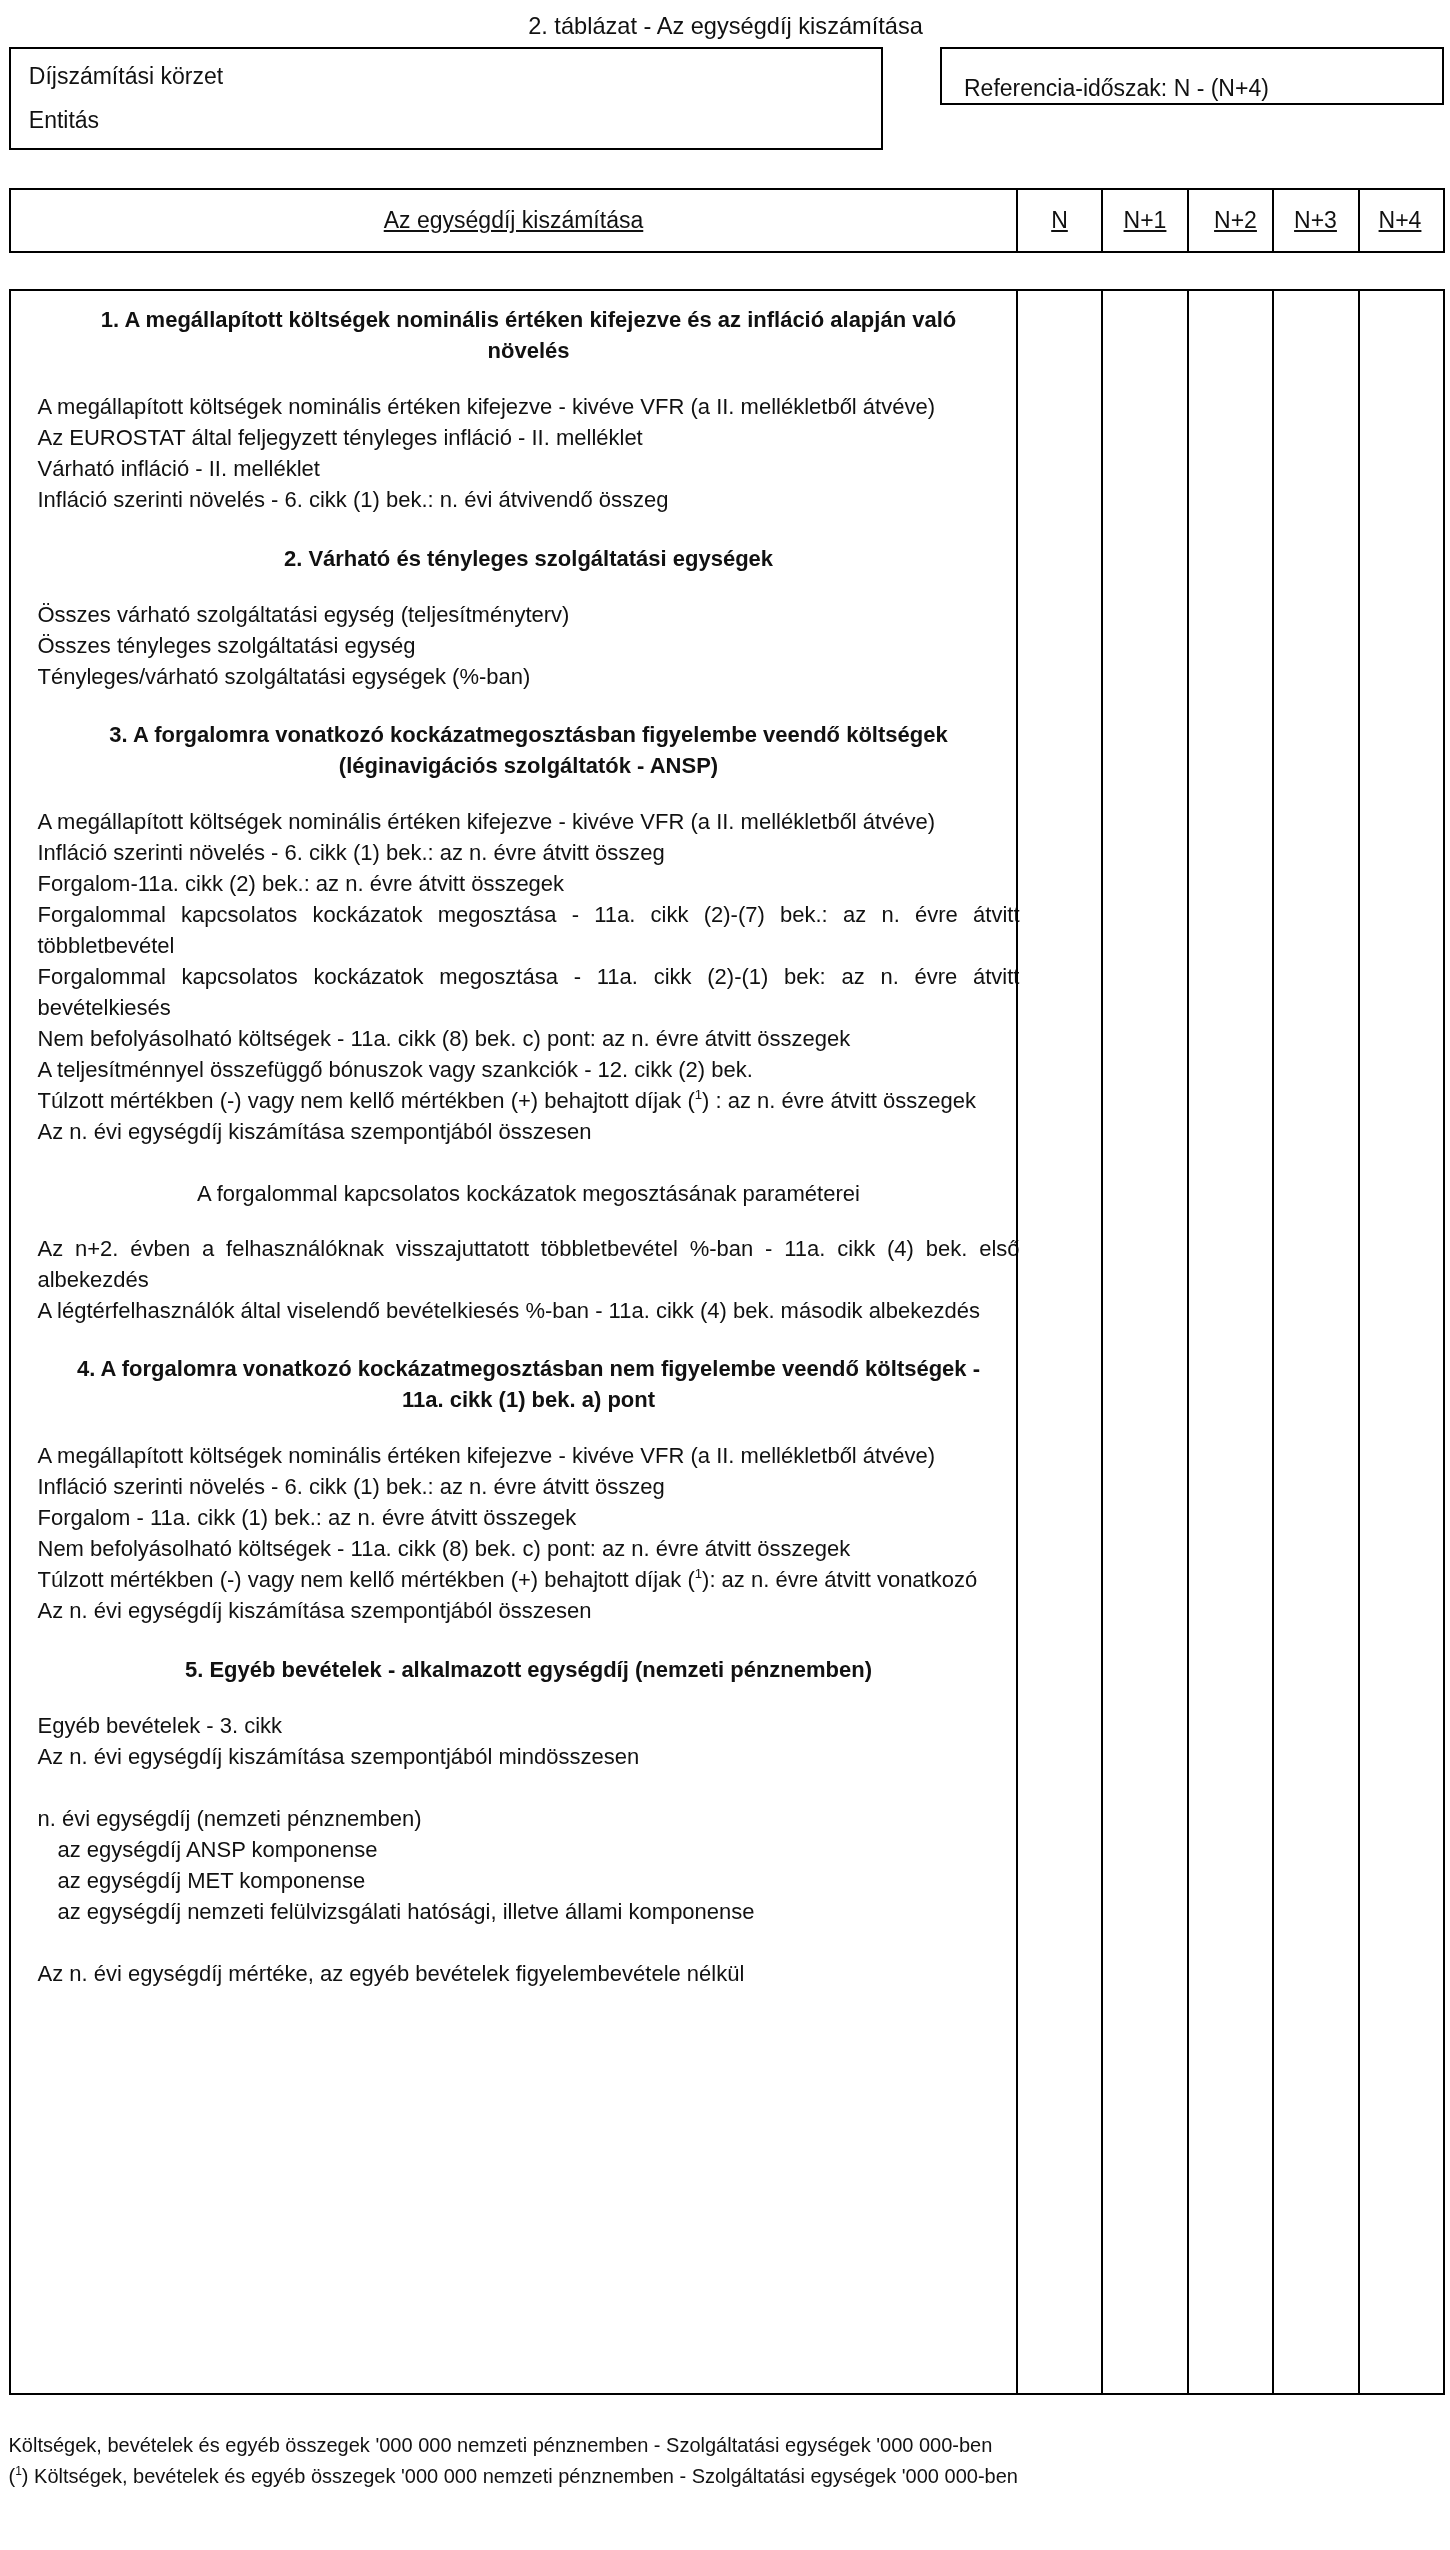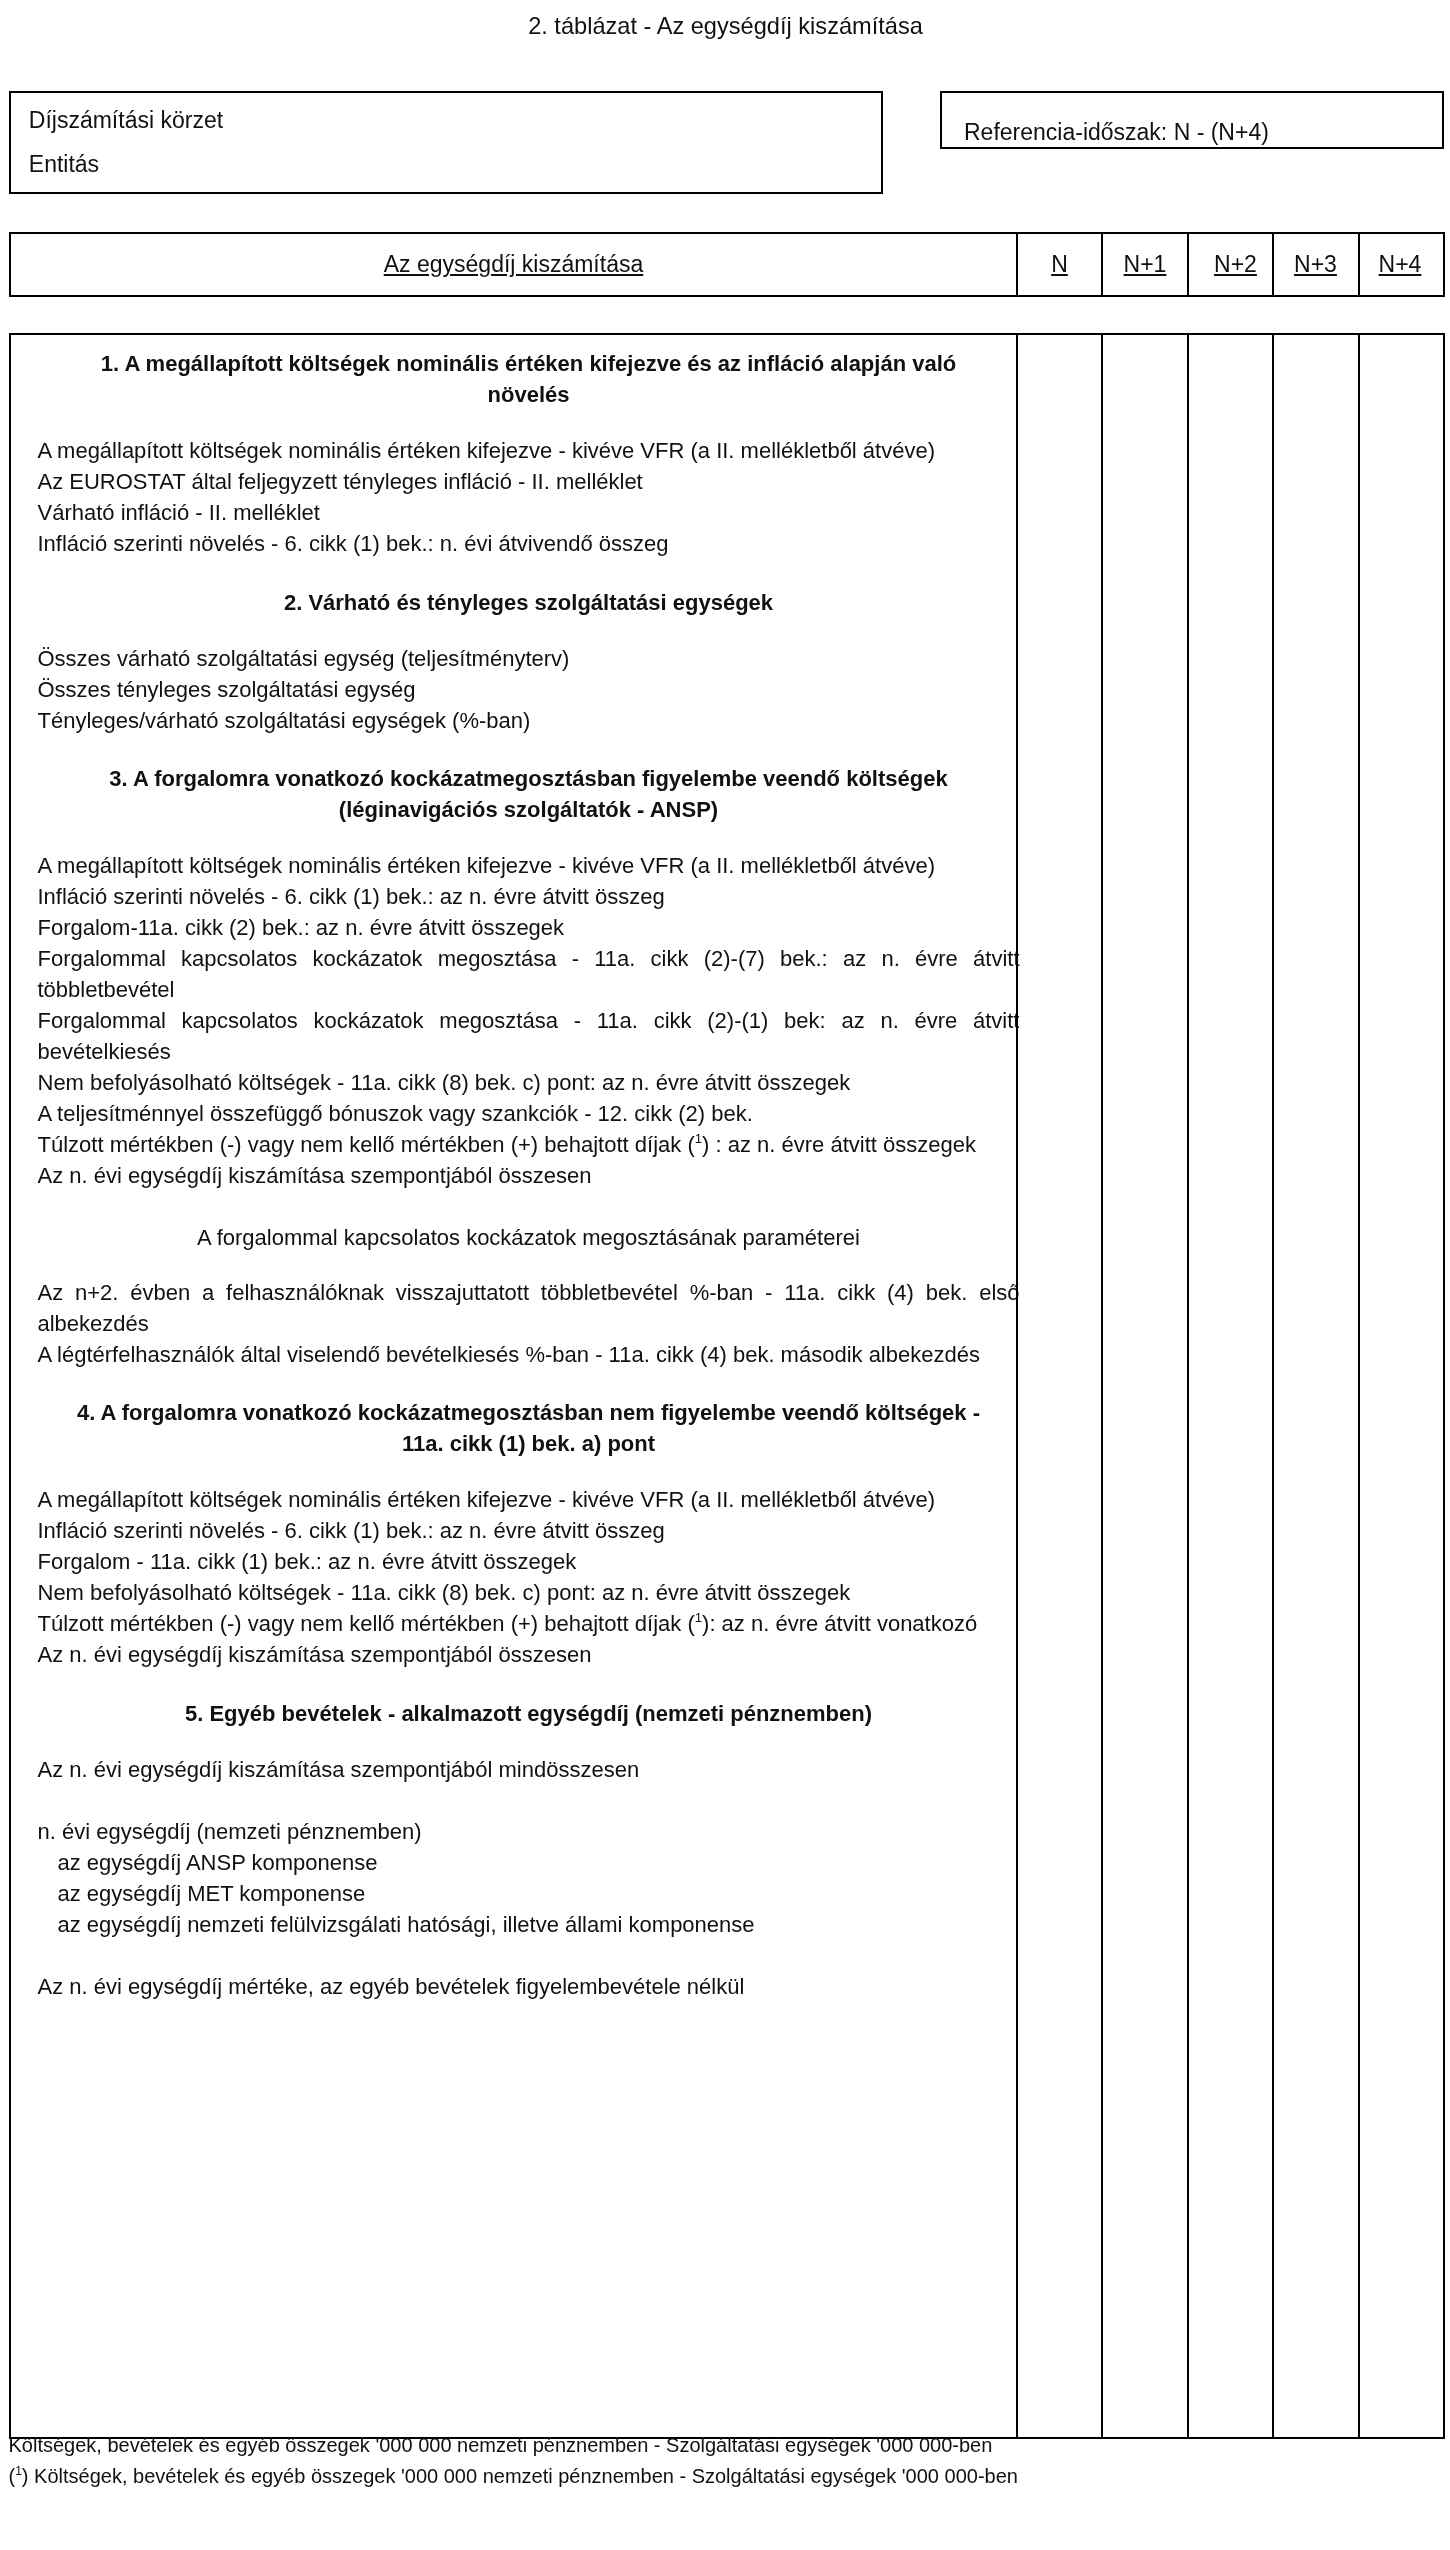--- a/index.html
+++ b/index.html
@@ -6,21 +6,21 @@
   body {
     width: 1451px; height: 2550px; position: relative; overflow: hidden;
     font-family: "Liberation Sans", "DejaVu Sans", sans-serif;
     color: #111111;
   }
   .abs { position: absolute; }
   .doc-title {
     left: 0; width: 1451px; top: 11.8px; text-align: center;
     font-size: 23.6px; line-height: 29px;
   }
-  .box { border: 2.6px solid #000; box-sizing: border-box; margin-top: 44px; }
+  .box { border: 2.6px solid #000; box-sizing: border-box; }
   .district-box { left: 8.5px; top: 47px; width: 874px; height: 103px; }
   .district-box .lbl { position: absolute; left: 18.3px; font-size: 23px; line-height: 29px; }
   .district-box .l1 { top: 13px; }
   .district-box .l2 { top: 57px; }
   .ref-box { left: 940px; top: 47px; width: 504px; height: 58px; }
   .ref-box .lbl { position: absolute; left: 22px; top: 25px; font-size: 23px; line-height: 29px; }
 
   .hdr-table { left: 8.5px; top: 188px; width: 1436px; height: 65px; }
   .col-line { position: absolute; top: 0; bottom: 0; width: 2px; background: #000; }
   .hdr-cell {
@@ -132,20 +132,21 @@
           <div class="item">Infláció szerinti növelés - 6. cikk (1) bek.: az n. évre átvitt összeg</div>
           <div class="item">Forgalom - 11a. cikk (1) bek.: az n. évre átvitt összegek</div>
           <div class="item">Nem befolyásolható költségek - 11a. cikk (8) bek. c) pont: az n. évre átvitt összegek</div>
           <div class="item"><span>Túlzott mértékben (-) vagy nem kellő mértékben (+) behajtott díjak (</span><sup>1</sup><span>): az n. évre átvitt vonatkozó</span></div>
           <div class="item">Az n. évi egységdíj kiszámítása szempontjából összesen</div>
         </div>
       </div>
       <div class="sec">
         <div class="sec-heading">5. Egyéb bevételek - alkalmazott egységdíj (nemzeti pénznemben)</div>
         <div class="g-after-heading">
+          <div class="item">Egyéb bevételek - 3. cikk</div>
           <div class="item">Az n. évi egységdíj kiszámítása szempontjából mindösszesen</div>
         </div>
         <div class="g-between">
           <div class="item">n. évi egységdíj (nemzeti pénznemben)</div>
           <div class="item indent">az egységdíj ANSP komponense</div>
           <div class="item indent">az egységdíj MET komponense</div>
           <div class="item indent">az egységdíj nemzeti felülvizsgálati hatósági, illetve állami komponense</div>
         </div>
         <div class="g-between">
           <div class="item">Az n. évi egységdíj mértéke, az egyéb bevételek figyelembevétele nélkül</div>

